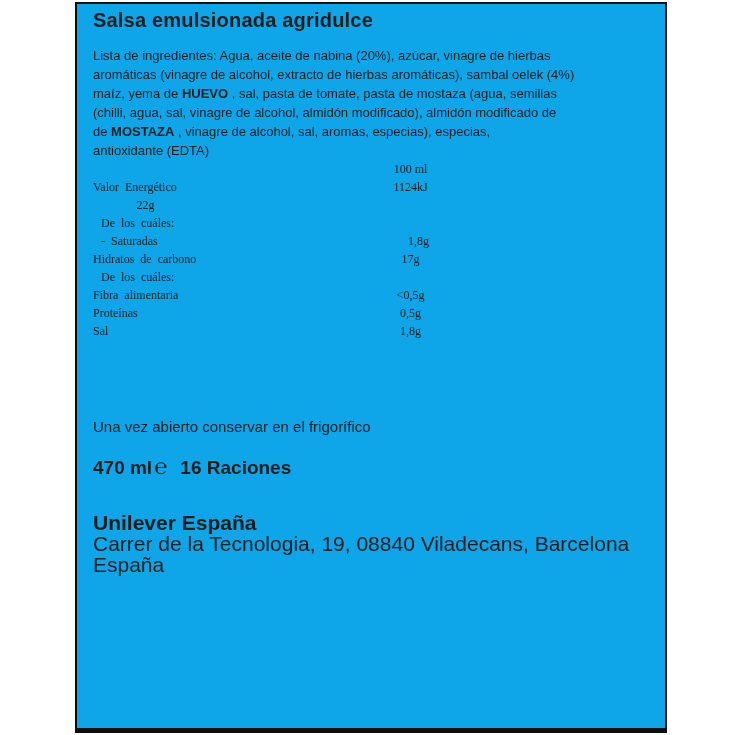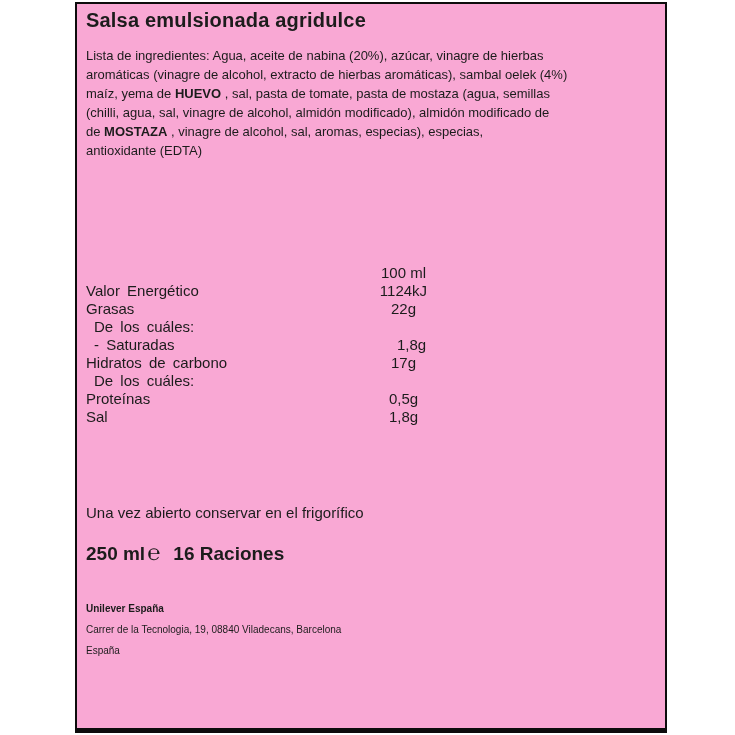--- a/index.html
+++ b/index.html
@@ -20,41 +20,41 @@
   }
   .label-box {
     position: absolute;
     left: 75px;
     top: 2px;
     width: 592px;
     height: 731px;
     box-sizing: border-box;
     border: 2px solid #0d0d0d;
     border-bottom: 5px solid #0d0d0d;
-    padding: 4px 14px 0 9px;
-    background: #f9a8d4;
+    padding: 4px 14px 0 16px;
+    background: #0ea5e9;
   }
   .title {
     margin: 0;
     font-size: 20px;
     line-height: 24px;
     font-weight: bold;
     letter-spacing: 0.2px;
   }
   .ingredients {
     margin-top: 14px;
     font-size: 13px;
     line-height: 19px;
   }
   .ing-line { white-space: nowrap; }
   .ing-bold { font-weight: bold; }
   .nutrition {
-    margin-top: 104px;
-    font-size: 15px;
+    font-size: 12px;
     line-height: 18px;
+    font-family: Liberation Serif, serif;
   }
   .n-row { display: flex; }
   .n-label {
     width: 265px;
     word-spacing: 3px;
     white-space: nowrap;
   }
   .n-label.indent { padding-left: 8px; }
   .n-value {
     width: 105px;
@@ -77,21 +77,21 @@
   .q-esign {
     font-weight: normal;
     font-size: 22px;
     margin-left: 2px;
     margin-right: 13px;
     position: relative;
     top: -1px;
   }
   .manufacturer {
     margin-top: 32px;
-    font-size: 10px;
+    font-size: 21px;
     line-height: 21px;
   }
   .m-name { font-weight: bold; }
 </style>
 </head>
 <body>
 
 <div class="page">
   <div class="label-box">
 
@@ -109,53 +109,56 @@
     <div class="nutrition">
       <div class="n-row">
         <div class="n-label"></div>
         <div class="n-value">100 ml</div>
       </div>
       <div class="n-row">
         <div class="n-label">Valor Energético</div>
         <div class="n-value">1124kJ</div>
       </div>
       <div class="n-row">
-        <div class="n-label">Grasas</div>
         <div class="n-value">22g</div>
       </div>
       <div class="n-row">
         <div class="n-label indent">De los cuáles:</div>
         <div class="n-value"></div>
       </div>
       <div class="n-row">
         <div class="n-label indent">- Saturadas</div>
         <div class="n-value">1,8g</div>
       </div>
       <div class="n-row">
         <div class="n-label">Hidratos de carbono</div>
         <div class="n-value">17g</div>
       </div>
       <div class="n-row">
         <div class="n-label indent">De los cuáles:</div>
         <div class="n-value"></div>
       </div>
       <div class="n-row">
+        <div class="n-label">Fibra alimentaria</div>
+        <div class="n-value">&lt;0,5g</div>
+      </div>
+      <div class="n-row">
         <div class="n-label">Proteínas</div>
         <div class="n-value">0,5g</div>
       </div>
       <div class="n-row">
         <div class="n-label">Sal</div>
         <div class="n-value">1,8g</div>
       </div>
     </div>
 
     <div class="storage">Una vez abierto conservar en el frigorífico</div>
 
     <div class="quantity">
-      <span>250 ml</span>
+      <span>470 ml</span>
       <span class="q-esign">℮</span>
       <span>16 Raciones</span>
     </div>
 
     <div class="manufacturer">
       <div class="m-name">Unilever España</div>
       <div class="m-addr">Carrer de la Tecnologia, 19, 08840 Viladecans, Barcelona</div>
       <div class="m-addr">España</div>
     </div>
 

